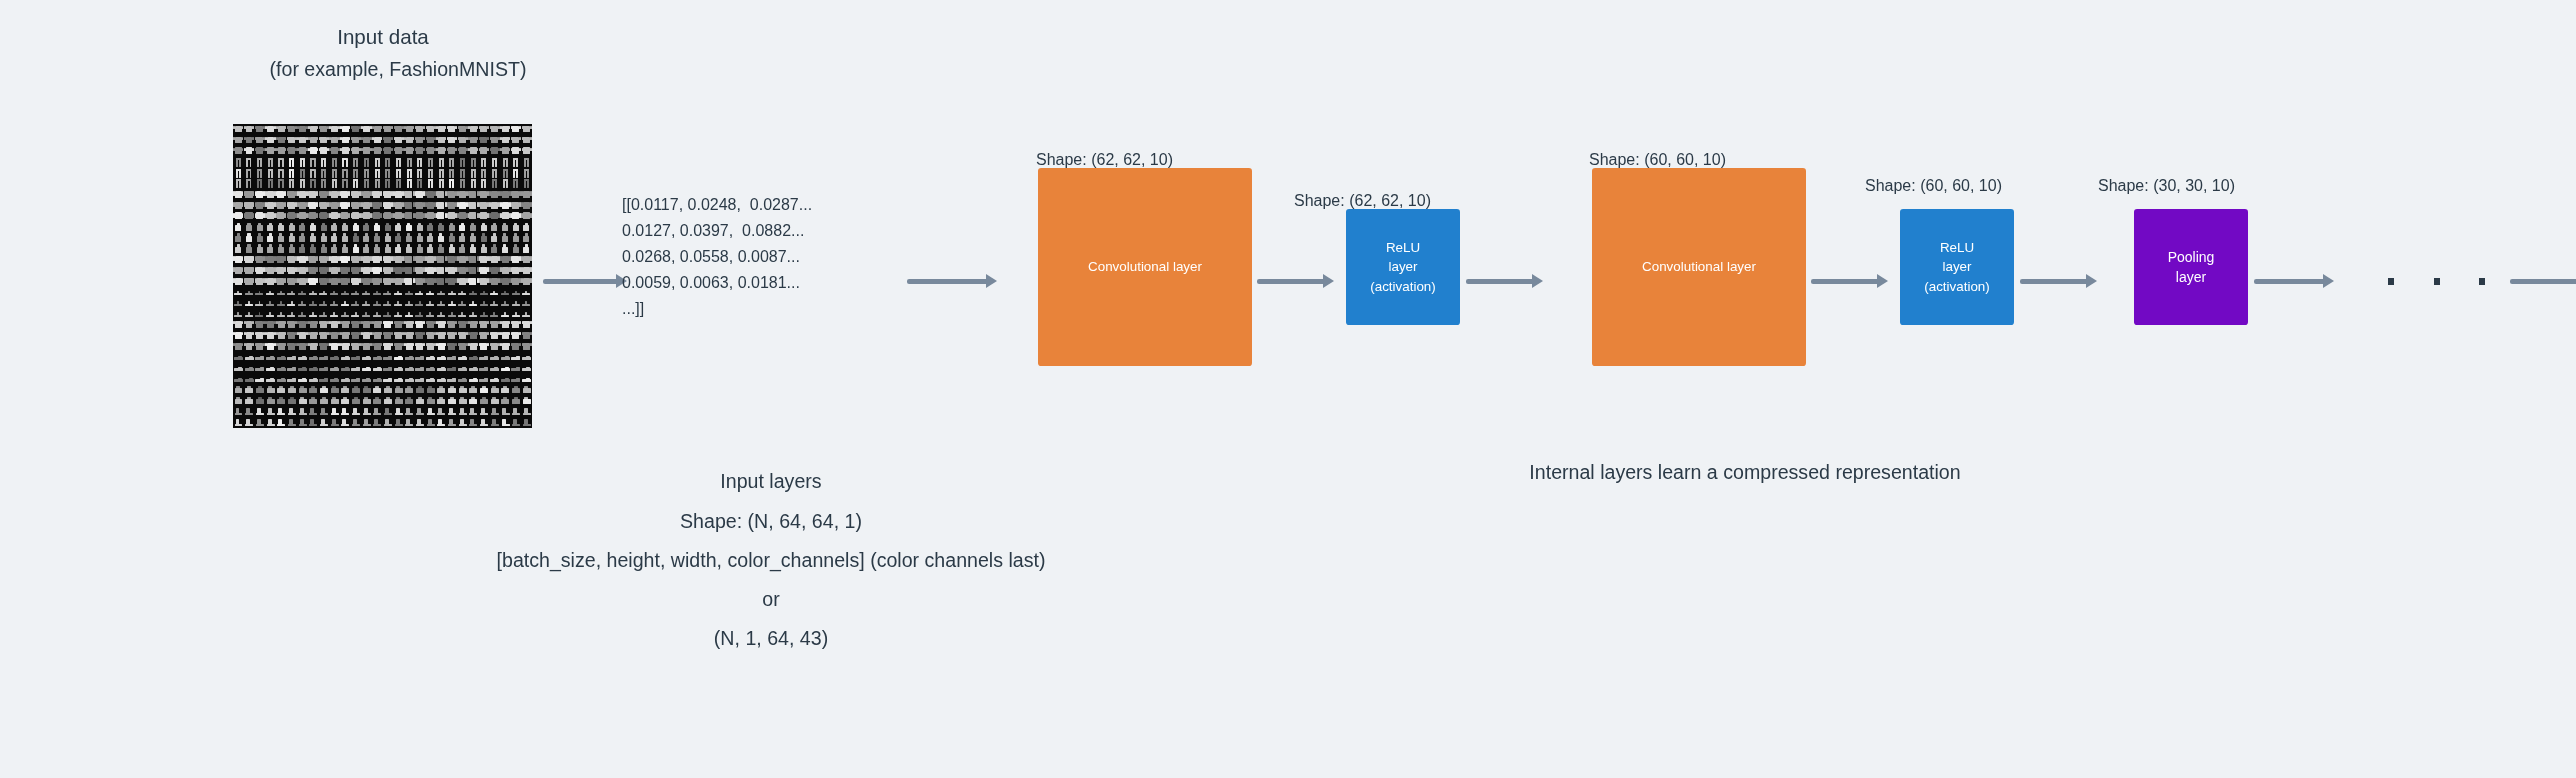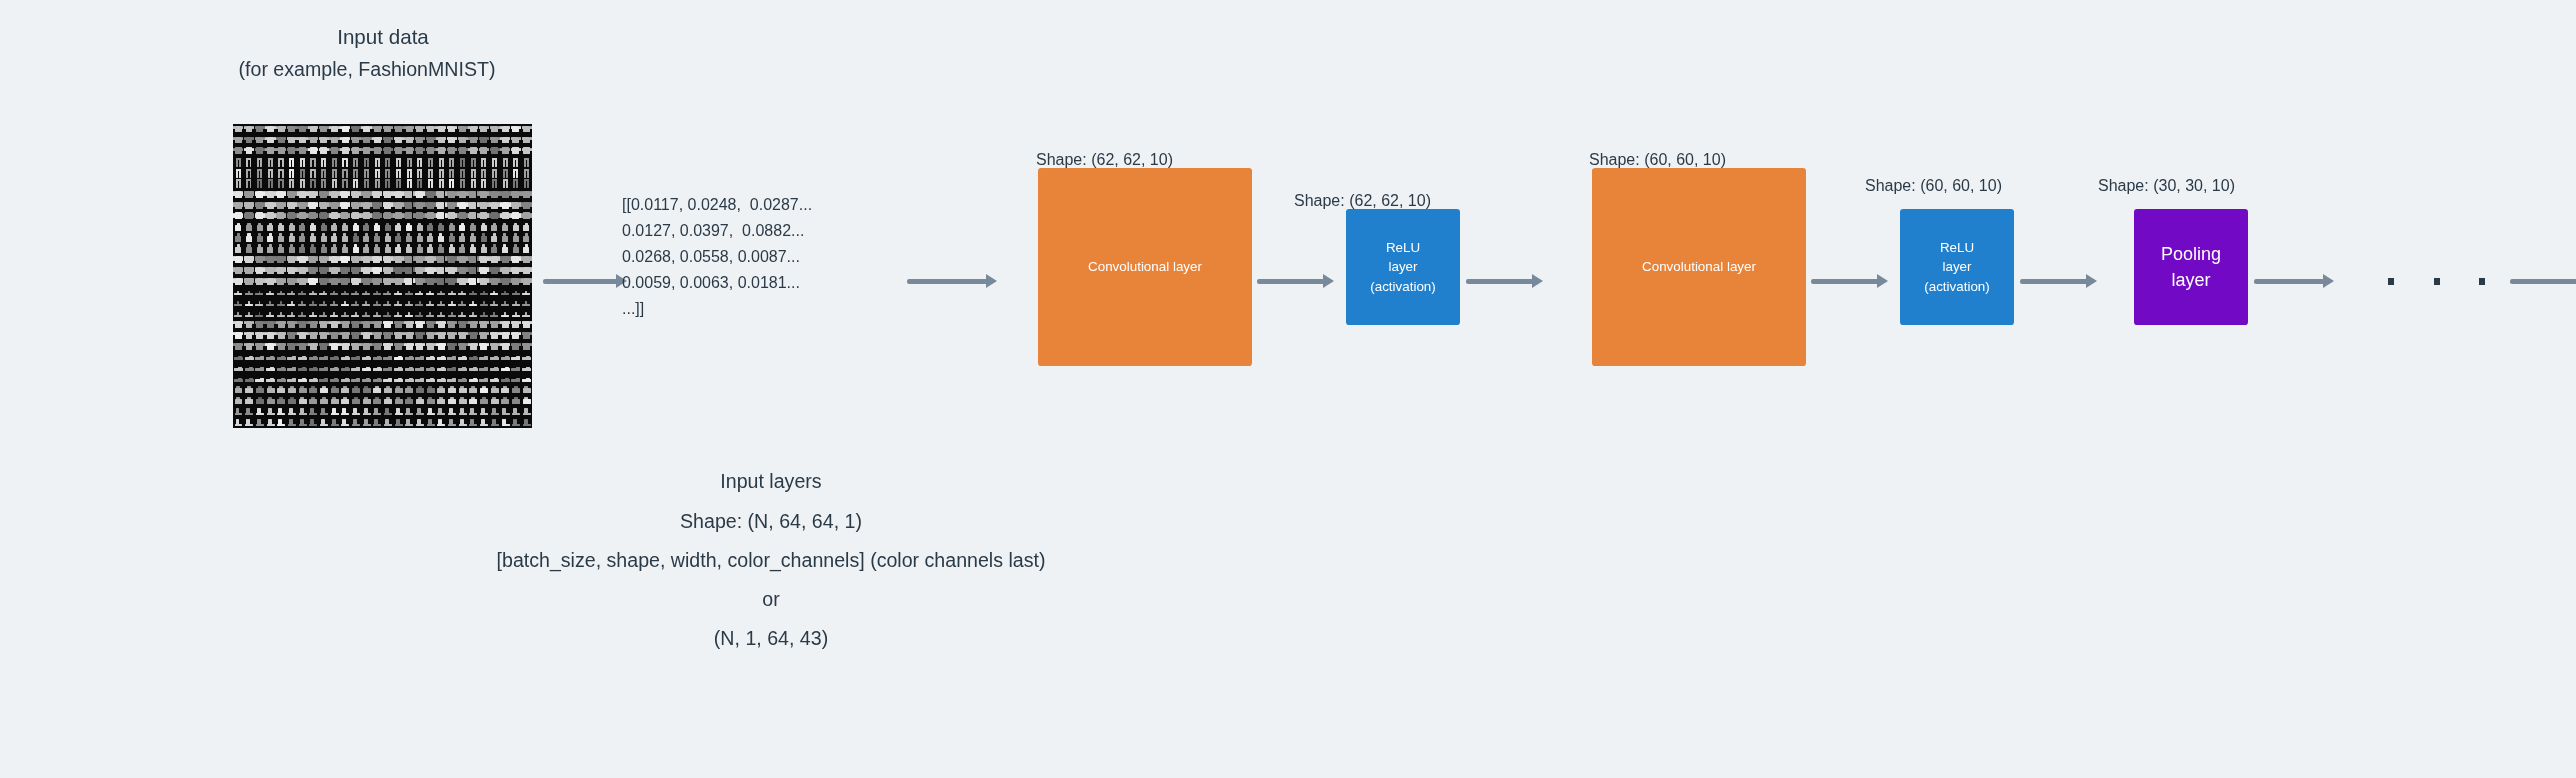--- a/index.html
+++ b/index.html
@@ -50,21 +50,21 @@
     align-items: center;
     justify-content: center;
     color: #ffffff;
     text-align: center;
     font-family: "Liberation Sans", sans-serif;
     line-height: 1.45;
     box-sizing: border-box;
   }
   .box-conv  { background: #e8833a; font-size: 13.4px; }
   .box-relu  { background: #2180ce; font-size: 13.4px; }
-  .box-pool  { background: #7209c4; font-size: 18px; }
+  .box-pool  { background: #7209c4; font-size: 14px; }
 
   
   .mnist {
     position: absolute;
     background: #0a0a0a;
     overflow: hidden;
   }
   .mnist-cell {
     position: absolute;
     background: #cfcfcf;
@@ -92,21 +92,21 @@
     width: 5.7px; height: 7.2px;
     background: #2b3a47;
   }
 </style>
 </head>
 <body>
 
 <div id="canvas">
 
   <div class="txt c h-title" style="left:383px; top:23px;">Input data</div>
-  <div class="txt c h-sub" style="left:367px; top:57px;">(for example, FashionMNIST)</div>
+  <div class="txt c h-sub" style="left:398px; top:57px;">(for example, FashionMNIST)</div>
 
   <div class="mnist" id="mnist-grid" style="left:233px; top:124px; width:299px; height:304px;">
       <div class="mnist-cell" style="left: 1.9px; top: 1.7px; width: 6.8px; height: 6.7px; background: rgb(194, 194, 194);"></div>
       <div class="mnist-cell" style="left: 0.4px; top: 2px; width: 1.7px; height: 2.8px; background: rgb(194, 194, 194);"></div>
       <div class="mnist-cell" style="left: 8.5px; top: 2px; width: 1.7px; height: 2.8px; background: rgb(194, 194, 194);"></div>
       <div class="mnist-cell" style="left: 12.6px; top: 1.7px; width: 6.8px; height: 6.7px; background: rgb(195, 195, 195);"></div>
       <div class="mnist-cell" style="left: 11px; top: 2px; width: 1.7px; height: 2.8px; background: rgb(195, 195, 195);"></div>
       <div class="mnist-cell" style="left: 19px; top: 2px; width: 1.7px; height: 2.8px; background: rgb(195, 195, 195);"></div>
       <div class="mnist-cell" style="left: 23px; top: 1.7px; width: 6.8px; height: 6.7px; background: rgb(126, 126, 126);"></div>
       <div class="mnist-cell" style="left: 22px; top: 2px; width: 1.7px; height: 2.8px; background: rgb(126, 126, 126);"></div>
@@ -2143,21 +2143,22 @@
 
   <div class="arrow-line" style="left:2254px; top:279px; width:72px;"></div>
   <div class="arrow-head" style="left:2323px; top:274px;"></div>
 
   <div class="dot" style="left:2388px; top:278px;"></div>
   <div class="dot" style="left:2434px; top:278px;"></div>
   <div class="dot" style="left:2479px; top:278px;"></div>
 
   <div class="arrow-line" style="left:2510px; top:279px; width:139px;"></div>
 
+  <div class="txt c h-sub" style="left:1745px; top:460px;">Internal layers learn a compressed representation</div>
 
   <div class="txt c h-sub" style="left:771px; top:469px;">Input layers</div>
   <div class="txt c h-sub" style="left:771px; top:509px;">Shape: (N, 64, 64, 1)</div>
-  <div class="txt c h-sub" style="left:771px; top:548px;">[batch_size, shape, width, color_channels]  (color channels last)</div>
+  <div class="txt c h-sub" style="left:771px; top:548px;">[batch_size, height, width, color_channels]  (color channels last)</div>
   <div class="txt c h-sub" style="left:771px; top:587px;">or</div>
   <div class="txt c h-sub" style="left:771px; top:626px;">(N, 1, 64, 43)</div>
 
 </div>
 
 
 </body></html>

